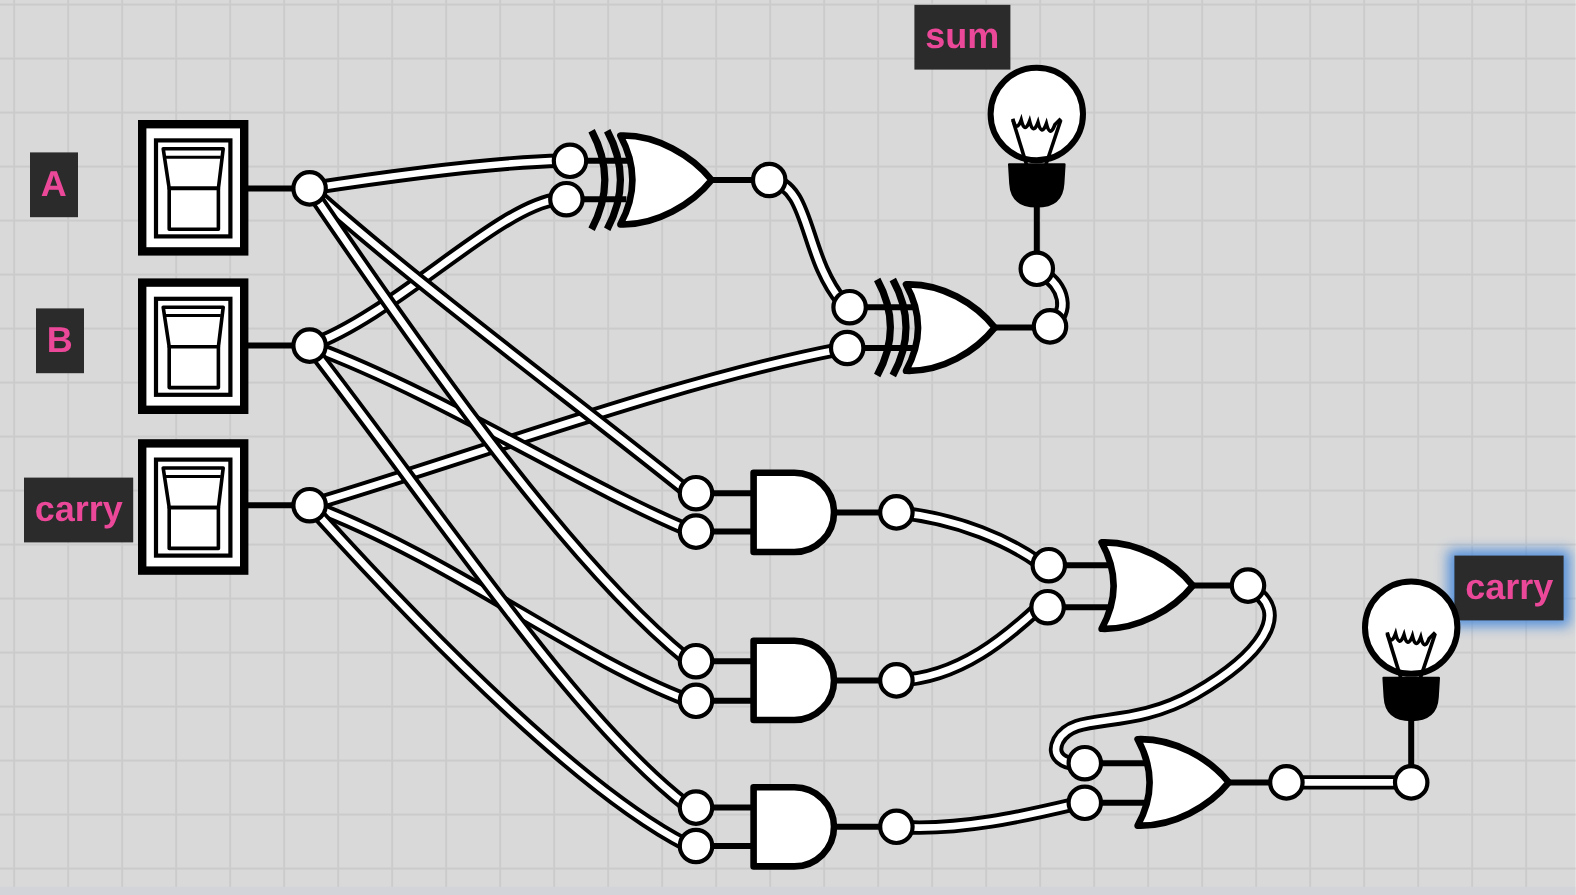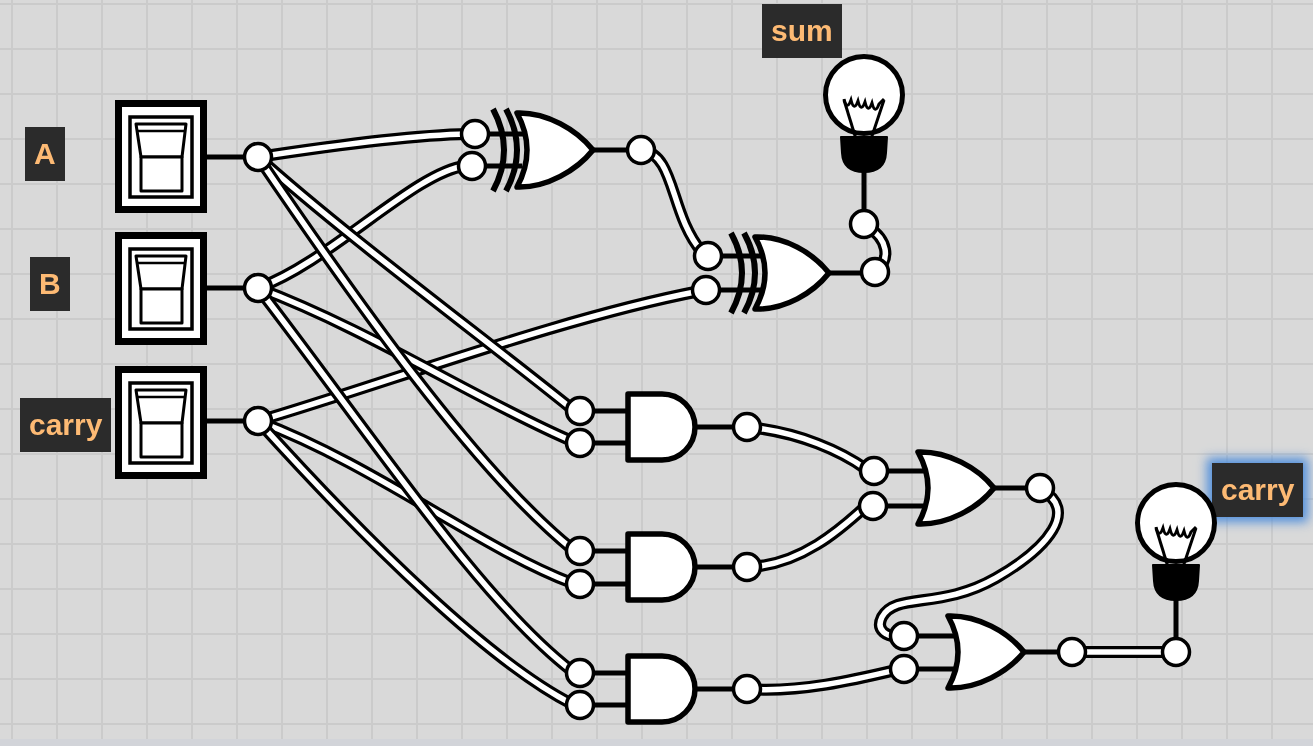--- a/index.html
+++ b/index.html
@@ -15,21 +15,21 @@
     background-position:11px 3px;
     font-family:"Liberation Sans",sans-serif;
   }
   .bottom-strip{
     position:absolute;left:0;bottom:0;width:100%;height:7px;
     background:#d2d4d9;
   }
   .lbl{
     position:absolute;
     background:#2b2b2b;
-    color:#fdba74;
+    color:#ec4899;
     font:bold 30px/1 "Liberation Sans",sans-serif;
     padding:12px 9px;
     white-space:nowrap;
     user-select:none;
   }
   .lbl.sel{
     box-shadow:0 0 10px 5px rgba(74,139,219,0.95);
   }
   svg.circuit{position:absolute;left:0;top:0;}
   .wB{fill:none;stroke:#000;stroke-width:12;stroke-linecap:round;}

